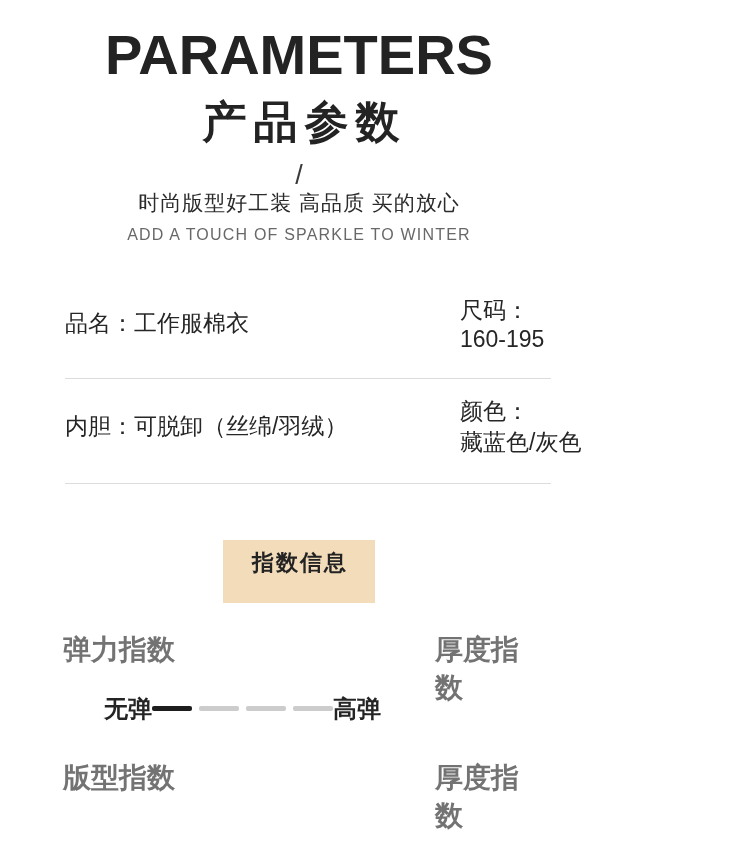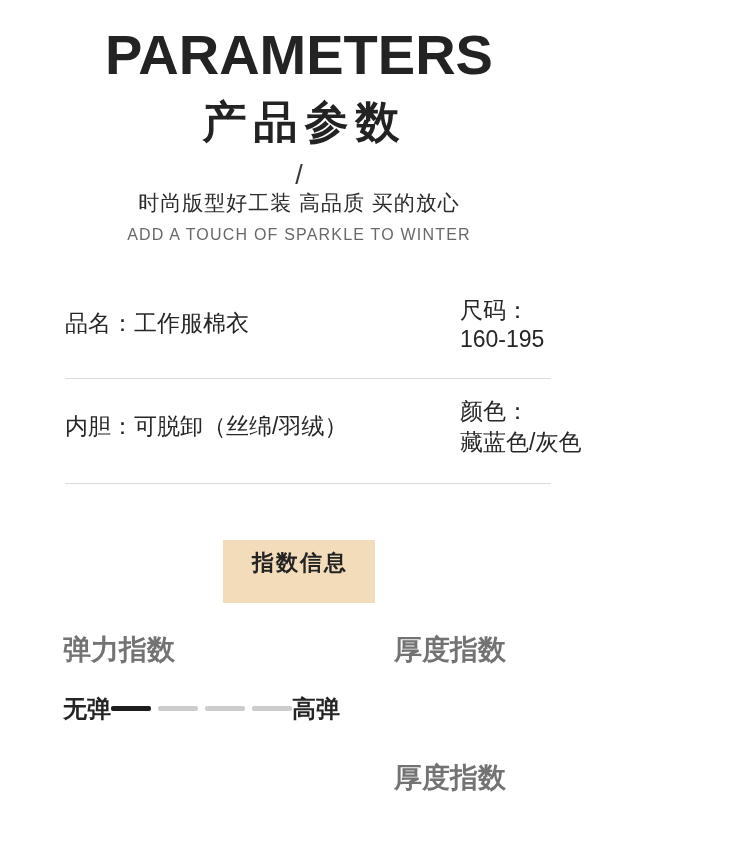--- a/index.html
+++ b/index.html
@@ -54,21 +54,21 @@
   .slider-grid{
     margin:28px 63px 0 63px;
     display:grid;grid-template-columns:1fr 1fr;column-gap:54px;row-gap:34px;
   }
   .slider-cell{}
   .slider-title{
     text-align:left;font-size:28px;font-weight:700;color:#737373;
   }
   .slider-row{
     margin-top:24px;
-    display:flex;align-items:center;justify-content:space-between;
+    display:flex;align-items:center;justify-content:space-between;margin-left:41px;
   }
   .slider-end-label{font-size:24px;font-weight:700;color:#242424;white-space:nowrap;}
   .dash-track{display:flex;align-items:center;gap:7px;}
   .dash{width:40px;height:5px;border-radius:2px;background:#cccccc;}
   .dash.active{background:#1d1d1d;height:5px;}
 </style>
 </head>
 <body>
 
 <div class="page">
@@ -116,20 +116,21 @@
         </span>
         <span class="slider-end-label">高弹</span>
       </div>
     </div>
 
     <div class="slider-cell">
       <div class="slider-title">厚度指数</div>
     </div>
 
     <div class="slider-cell">
+      <div class="slider-title">版型指数</div>
     </div>
 
     <div class="slider-cell">
       <div class="slider-title">厚度指数</div>
     </div>
 
   </div>
 </div>
 
 </body></html>

